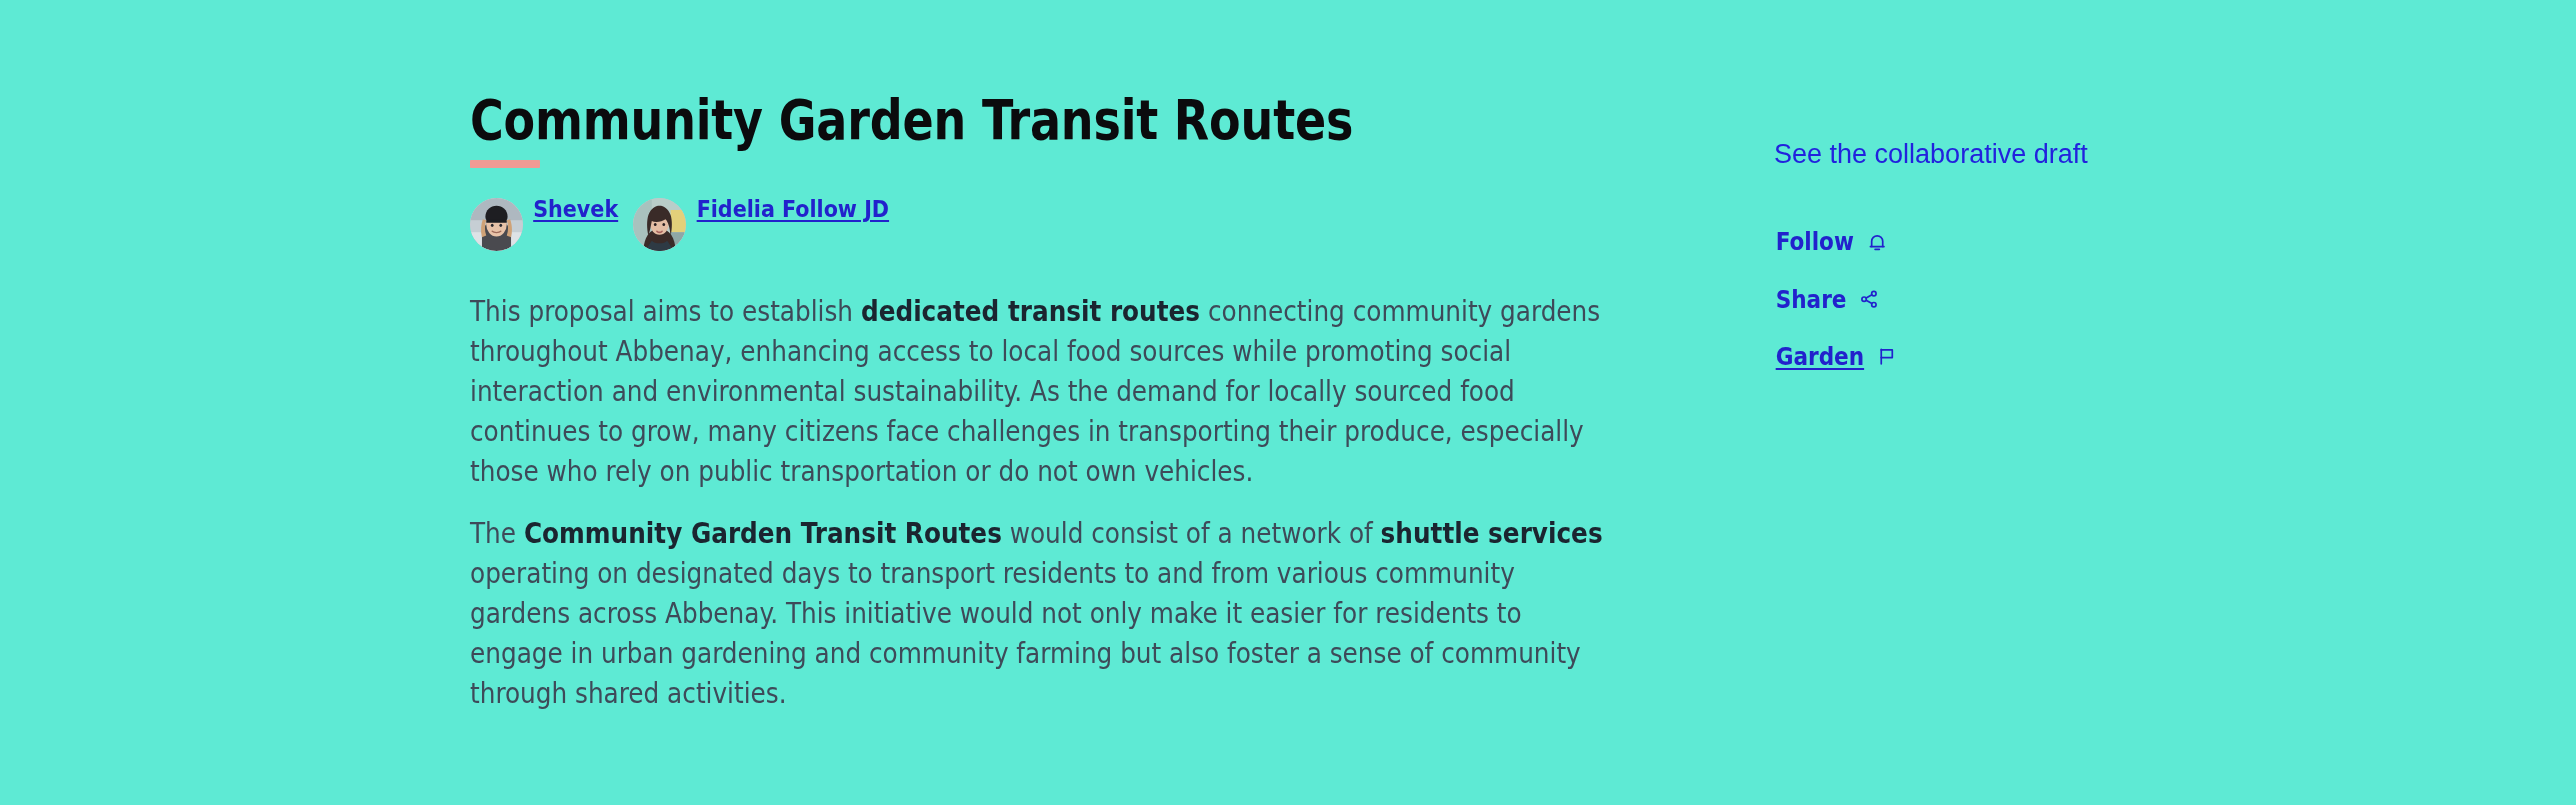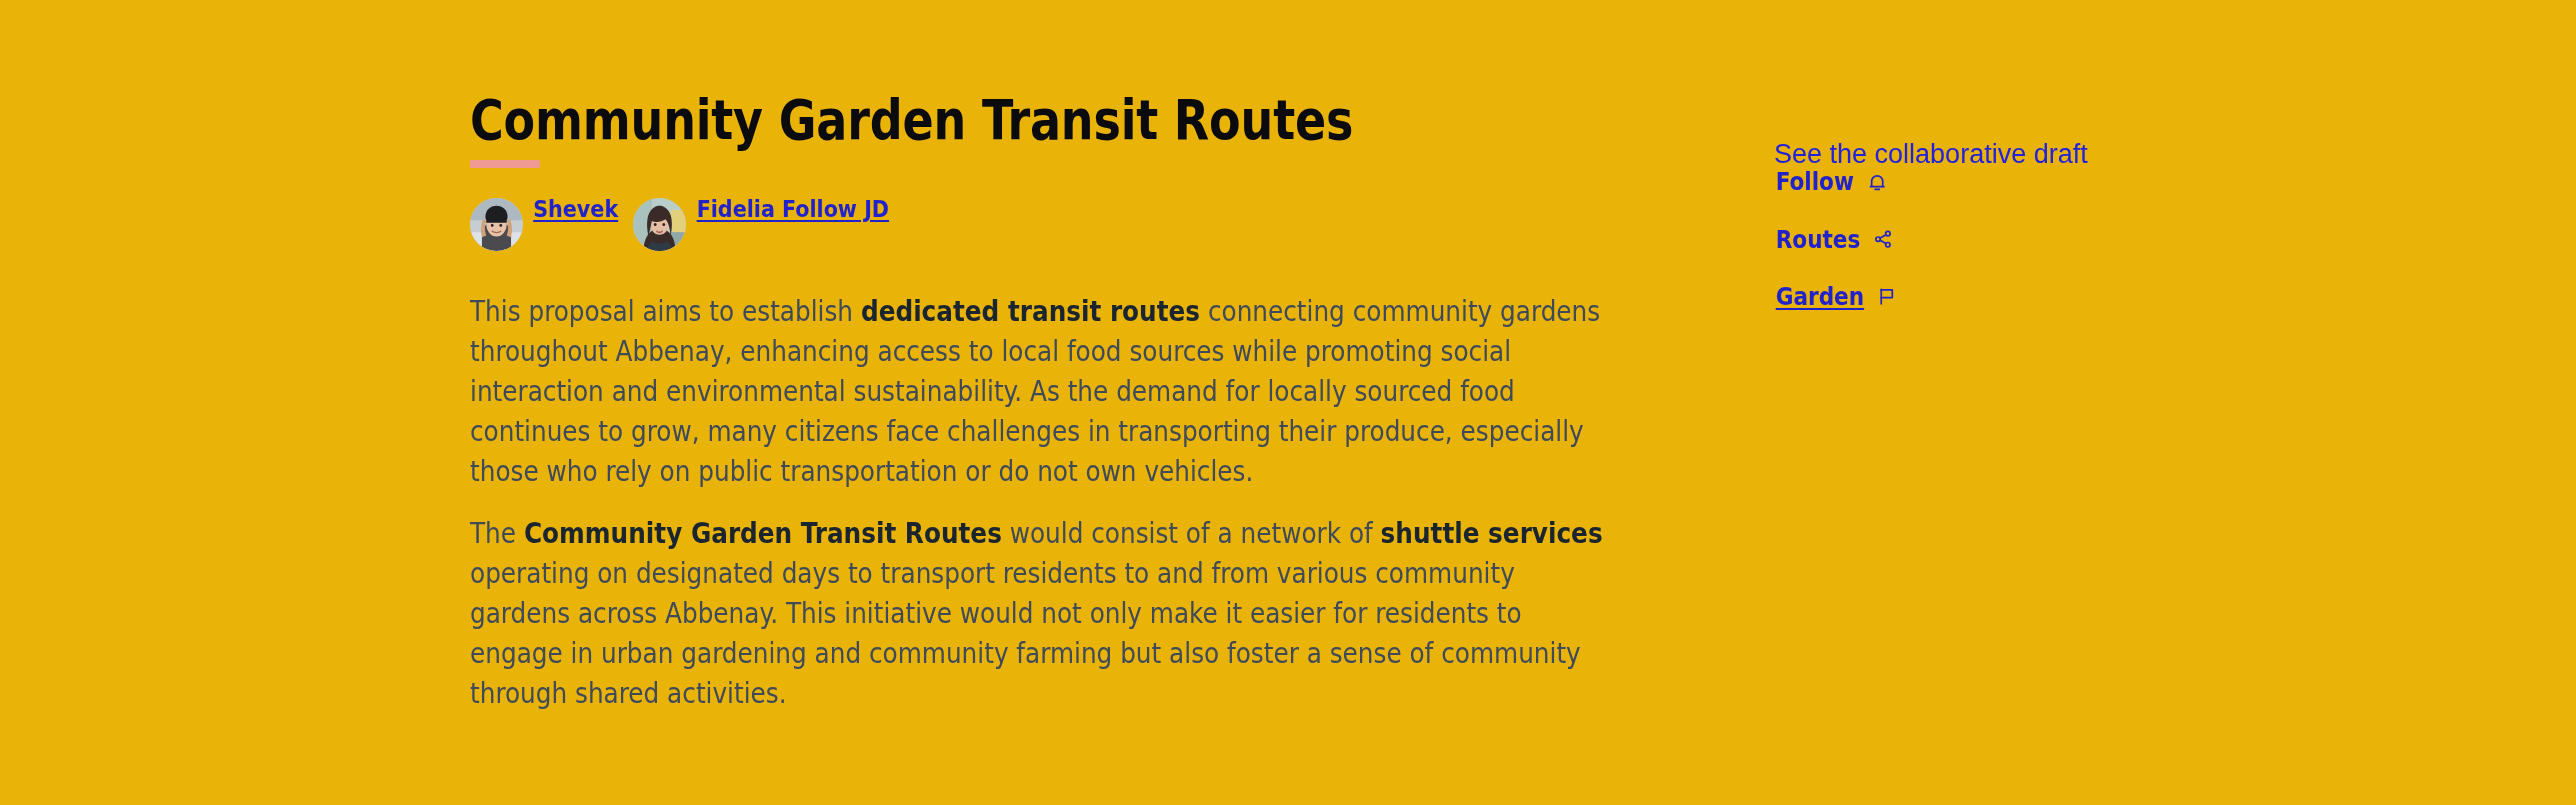--- a/index.html
+++ b/index.html
@@ -12,21 +12,21 @@
     height: 806px;
     overflow: hidden;
     font-family: "Liberation Sans", sans-serif;
     -webkit-font-smoothing: antialiased;
   }
 
   .page {
     position: relative;
     width: 2576px;
     height: 806px;
-    background: #eab308;
+    background: #5eead4;
   }
 
   
   .article {
     position: absolute;
     left: 470px;
     top: 0;
     width: 1210px;
   }
 
@@ -137,20 +137,21 @@
     width: 312px;
     font-family: "Liberation Sans", sans-serif;
     font-size: 27px;
     line-height: 1.1;
     color: #2222dd;
     cursor: pointer;
     white-space: nowrap;
   }
 
   .side-actions {
+    margin-top: 60px;
     padding-left: 1.7px;
   }
   .action-row {
     display: flex;
     align-items: center;
     height: 25.6px;
     margin-bottom: 31.5px;
     cursor: pointer;
     width: max-content;
   }
@@ -265,21 +266,21 @@
         <span class="action-icon">
           <svg width="20.4" height="20.4" viewBox="0 0 24 24" fill="none" stroke="#2222cc" stroke-width="2" stroke-linecap="round" stroke-linejoin="round">
             <path d="M5.5 17V11a6.5 6.5 0 0 1 13 0v6"></path>
             <path d="M4 17.2h16"></path>
             <path d="M9.5 20.4h5"></path>
           </svg>
         </span>
       </div>
 
       <div class="action-row">
-        <span class="action-label">Routes</span>
+        <span class="action-label">Share</span>
         <span class="action-icon">
           <svg width="20.4" height="20.4" viewBox="0 0 24 24" fill="none" stroke="#2222cc" stroke-width="2" stroke-linecap="round" stroke-linejoin="round">
             <circle cx="17.5" cy="5.5" r="2.6"></circle>
             <circle cx="6" cy="12" r="2.6"></circle>
             <circle cx="17.5" cy="18.5" r="2.6"></circle>
             <path d="M8.4 10.7 15.2 6.9"></path>
             <path d="M8.4 13.3 15.2 17.1"></path>
           </svg>
         </span>
       </div>

